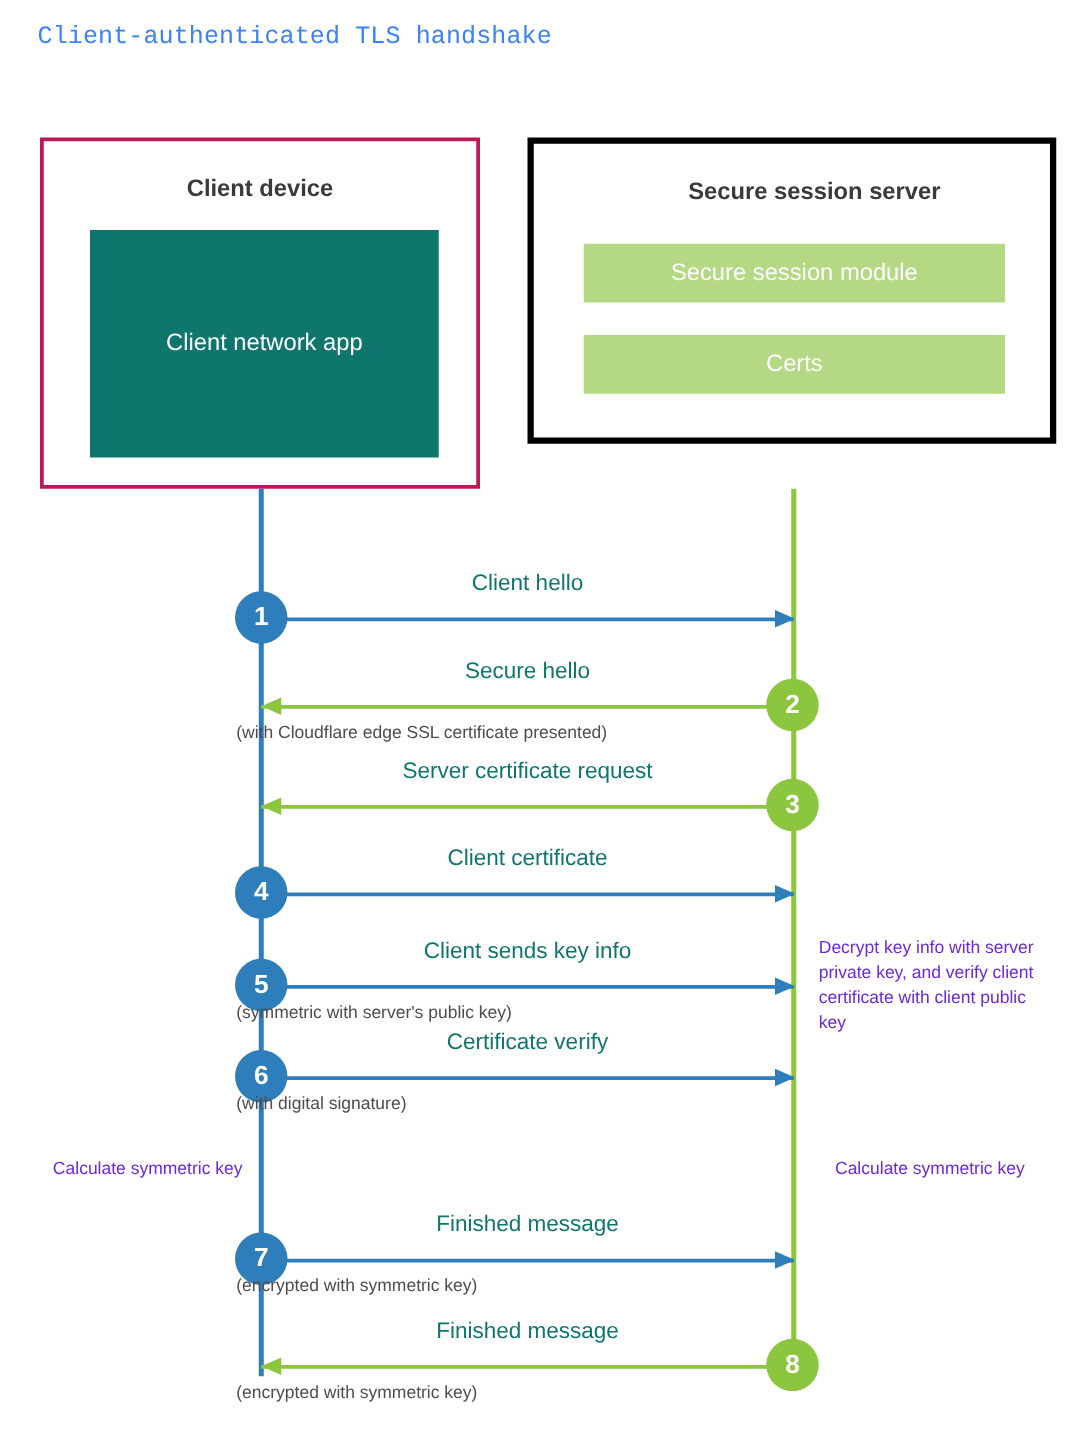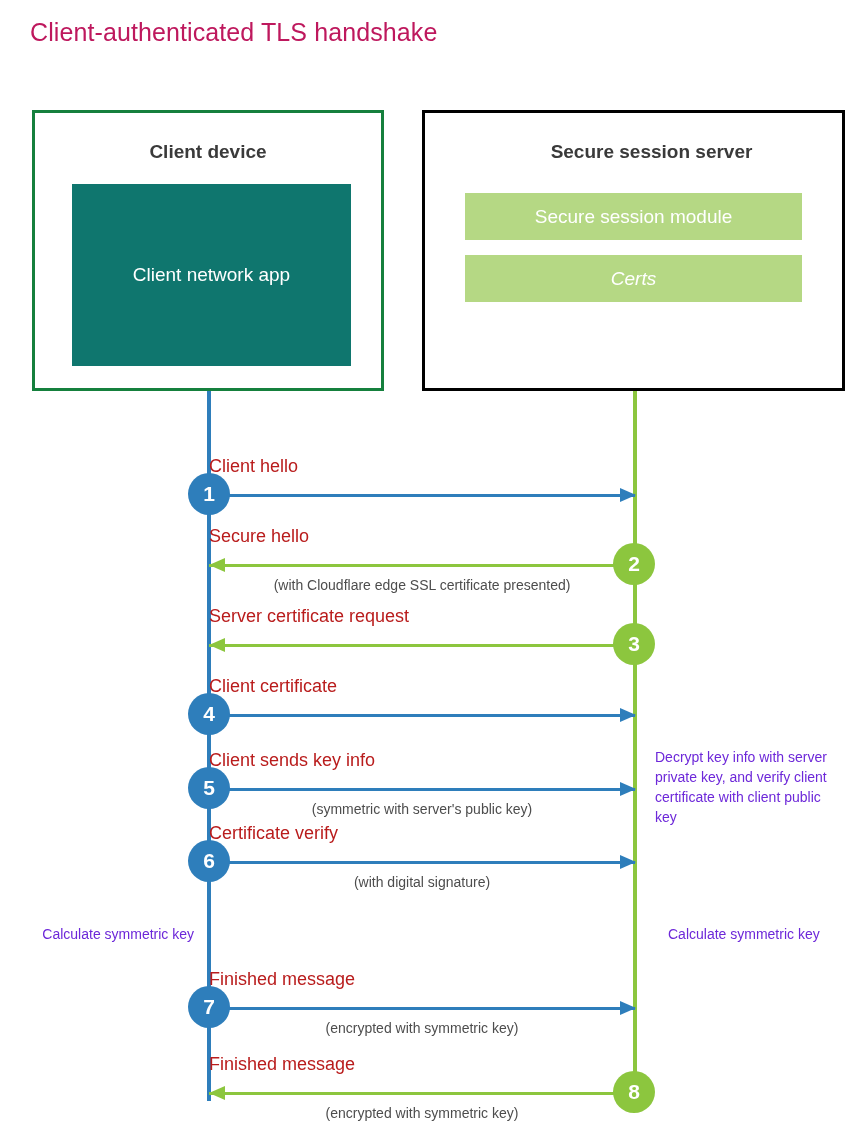--- a/index.html
+++ b/index.html
@@ -13,46 +13,47 @@
     position: relative;
     font-family: "Liberation Sans", sans-serif;
     color: #404040;
     overflow: hidden;
   }
 
   #page-title {
     position: absolute;
     left: 30px;
     top: 18px;
-    font-size: 25px;
+    font-size: 20px;
     font-weight: 400;
-    color: #be185d;
+    color: #3b82f6;
     letter-spacing: 0.1px;
     white-space: nowrap;
+    font-family: Liberation Mono, monospace;
   }
 
   
   .party-box {
     position: absolute;
     background: #ffffff;
     box-sizing: border-box;
   }
   #client-box {
     left: 32px;
     top: 110px;
     width: 352px;
     height: 281px;
-    border: 3px solid #15803d;
+    border: 3px solid #be185d;
   }
   #server-box {
     left: 422px;
     top: 110px;
     width: 423px;
-    height: 281px;
-    border: 3px solid #000000;
+    height: 245px;
+    border: 5px solid #000000;
     padding-left: 36px;
   }
   .party-title {
     text-align: center;
     font-size: 19px;
     font-weight: bold;
     color: #3a3a3a;
     margin-top: 28px;
   }
 
@@ -79,21 +80,21 @@
     height: 47px;
     background: #b5d884;
     color: #ffffff;
     font-size: 19px;
     display: flex;
     align-items: center;
     justify-content: center;
     text-align: right;
   }
   #server-bar-0 { top: 80px; }
-  #server-bar-1 { top: 142px; font-style: italic; }
+  #server-bar-1 { top: 153px; }
   #server-bar-2 { top: 203px; }
 
   
   .lifeline {
     position: absolute;
     width: 4px;
     top: 391px;
   }
   #client-lifeline {
     left: 207px;
@@ -157,30 +158,29 @@
   }
   .dir-left .step-badge {
     left: 613px;
     background: #8cc63e;
   }
 
   .step-label {
     position: absolute;
     left: 209px;
     width: 426px;
-    text-align: left;
+    text-align: center;
     font-size: 18px;
-    color: #b91c1c;
+    color: #0f766e;
     top: -38px;
   }
   .step-sub {
     position: absolute;
     left: 189px;
     width: 466px;
-    text-align: center;
     font-size: 14px;
     color: #4d4d4d;
     top: 13px;
   }
 
   
   .side-note {
     position: absolute;
     font-size: 14px;
     line-height: 1.42;

